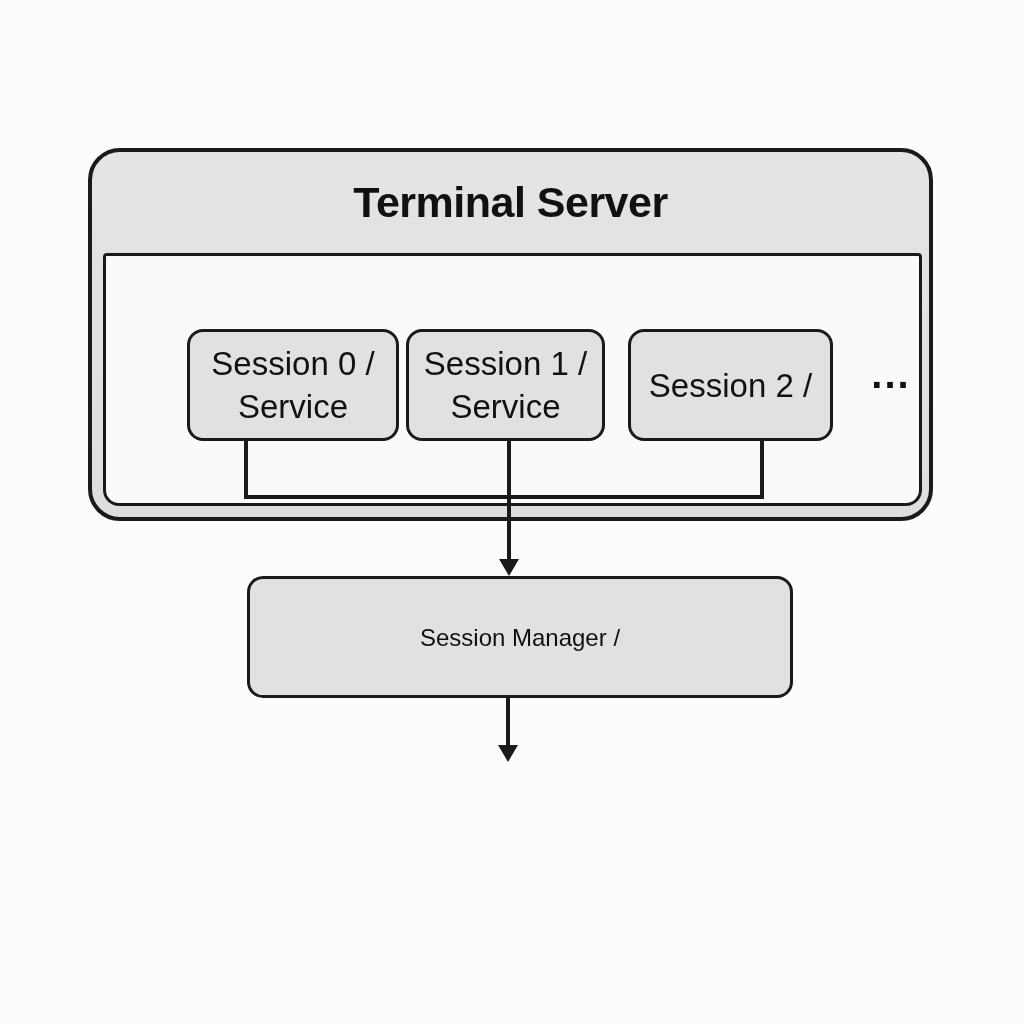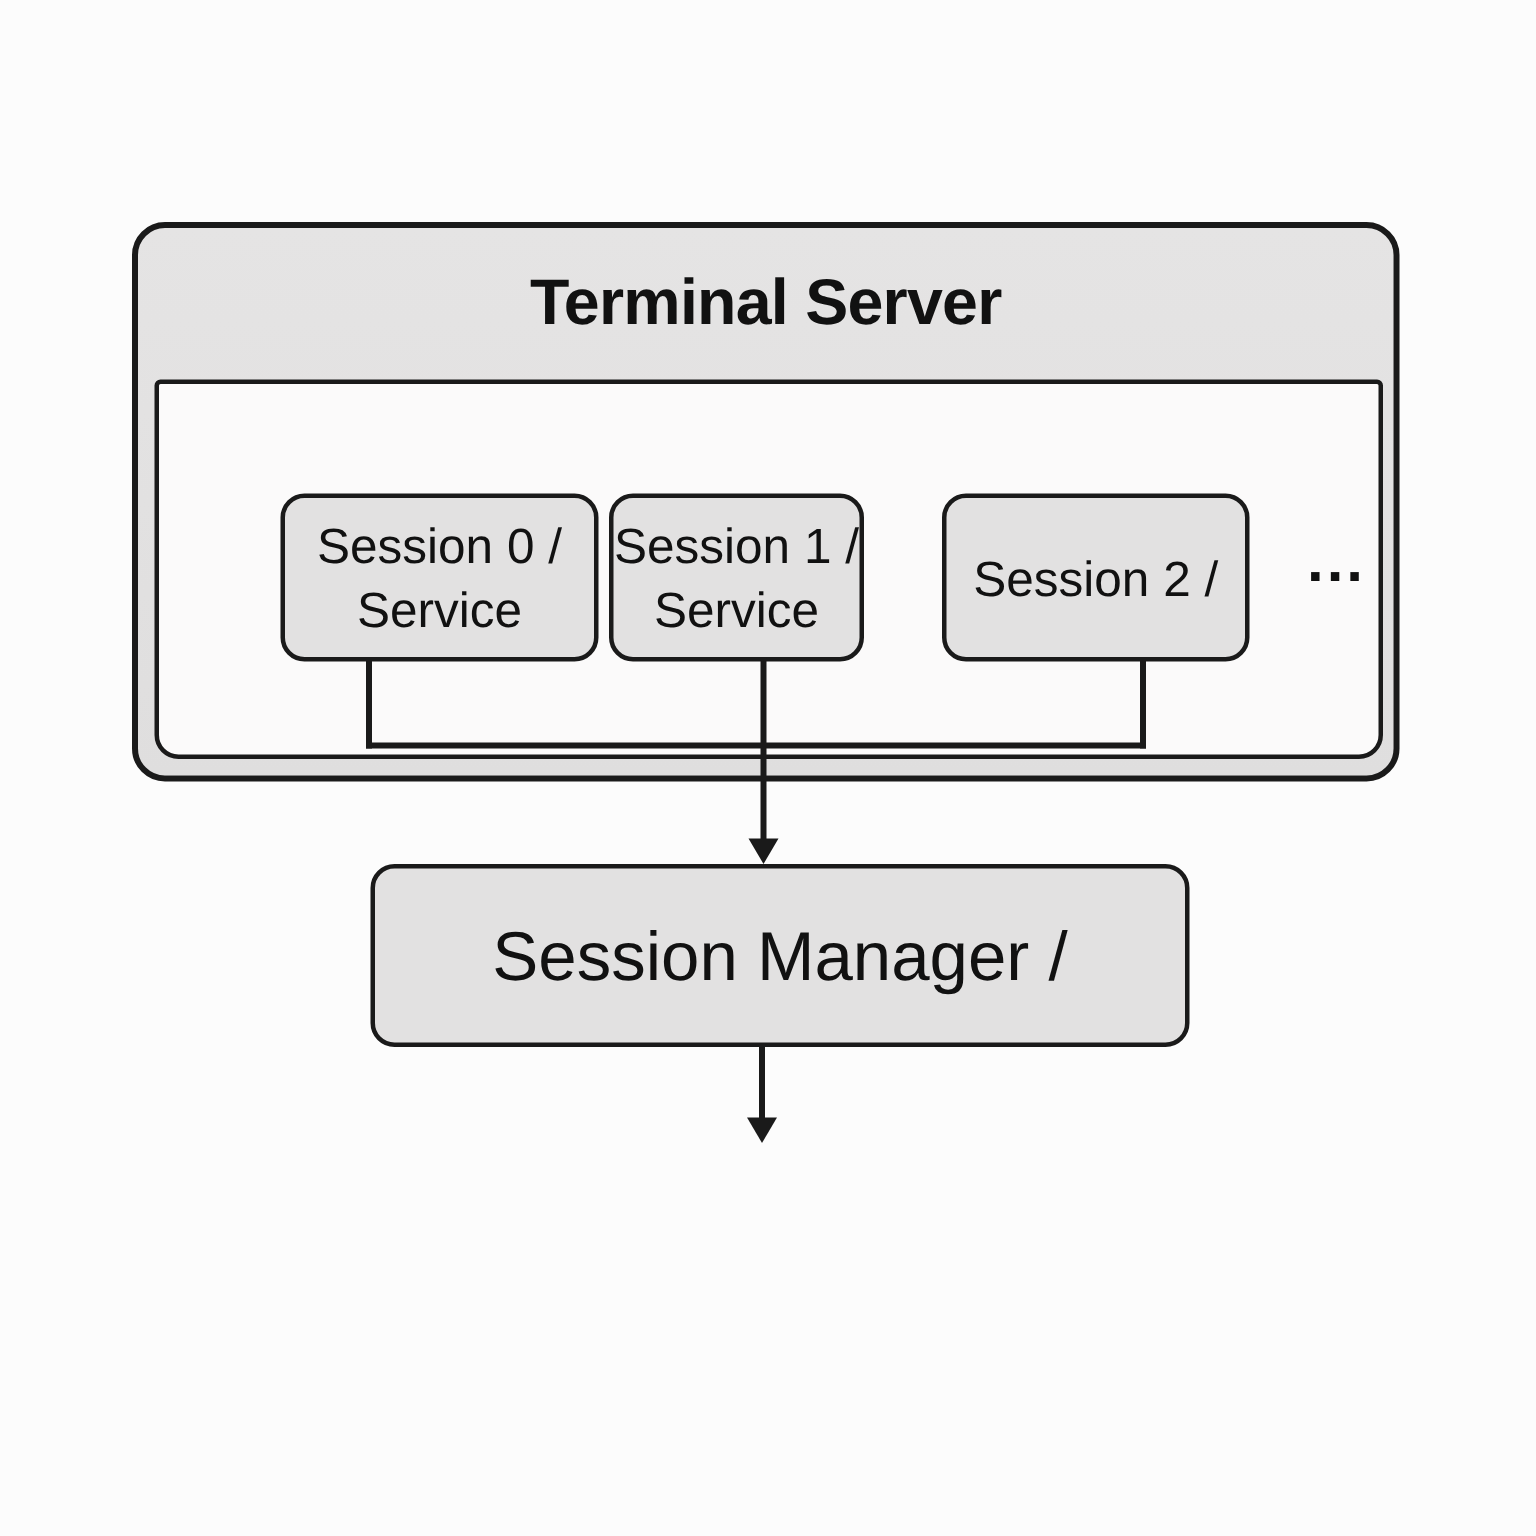--- a/index.html
+++ b/index.html
@@ -30,21 +30,21 @@
     display:flex;
     flex-direction:column;
     align-items:center;
     justify-content:center;
     text-align:center;
   }
   
   .outer-box{
     left:88px;top:148px;width:845px;height:373px;
     border-width:4px;
-    border-radius:22px;
+    border-radius:32px;
     background:linear-gradient(180deg,#e5e4e4 0%,#dfdede 100%);
     display:block;
     padding-left:28px;
   }
   .outer-title{
     position:absolute;
     top:0;left:0;right:0;height:101px;
     display:flex;align-items:center;justify-content:center;
     font-size:43px;font-weight:700;letter-spacing:-0.5px;
   }
@@ -54,21 +54,21 @@
     box-sizing:border-box;
     background:var(--inner-fill);
     border:3px solid var(--border);
     border-radius:4px 4px 16px 16px;
   }
   .session-box{
     top:73px;height:112px;
     font-size:33px;line-height:43px;
   }
   .session-0{left:37px;width:212px;margin-left:44px;}
-  .session-1{left:300px;width:170px;}
+  .session-1{left:300px;width:199px;}
   .session-2{left:522px;width:205px;}
   .ellipsis-wrap{
     position:absolute;
     left:758px;top:73px;width:54px;height:112px;
     display:flex;align-items:center;justify-content:center;
   }
   .ellipsis-wrap span{
     font-size:40px;font-weight:700;letter-spacing:2px;
     line-height:1;margin-top:-22px;
   }
@@ -84,21 +84,21 @@
     width:0;height:0;
     border-left:10px solid transparent;
     border-right:10px solid transparent;
     border-top:17px solid var(--border);
   }
   .arrowhead-1{left:499px;top:559px;}
   .arrowhead-2{left:498px;top:745px;}
   
   .manager-box{
     left:247px;top:576px;width:546px;height:122px;
-    font-size:46px;line-height:43px;
+    font-size:24px;line-height:43px;
   }
   .service-box{
     left:209px;top:762px;width:606px;height:122px;
     font-size:34px;line-height:43px;
   }
 </style>
 </head>
 <body>
 
 <div class="canvas">

